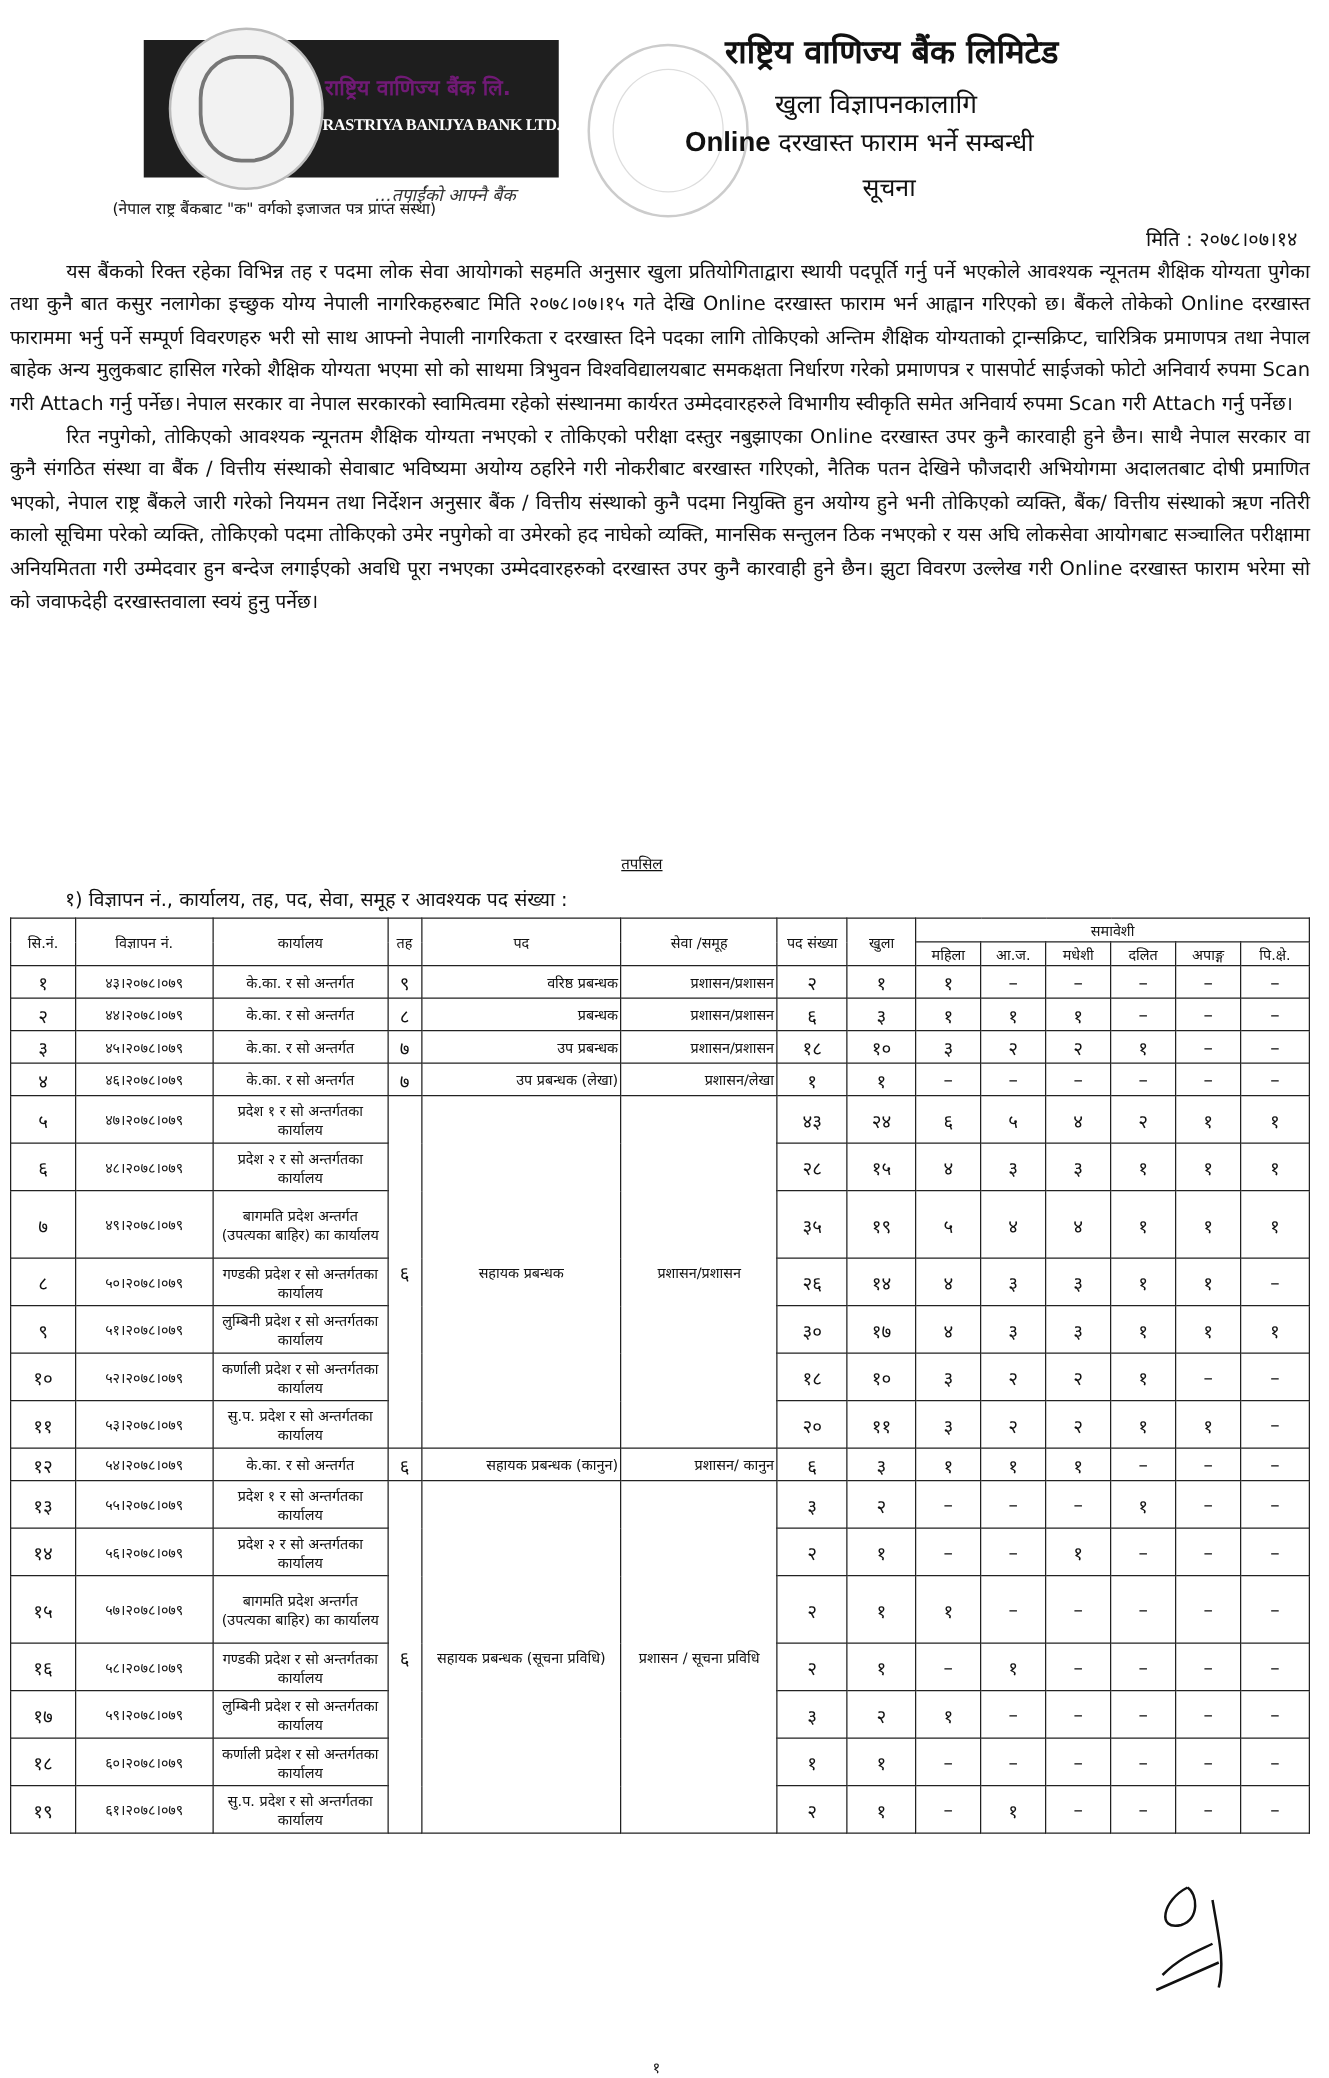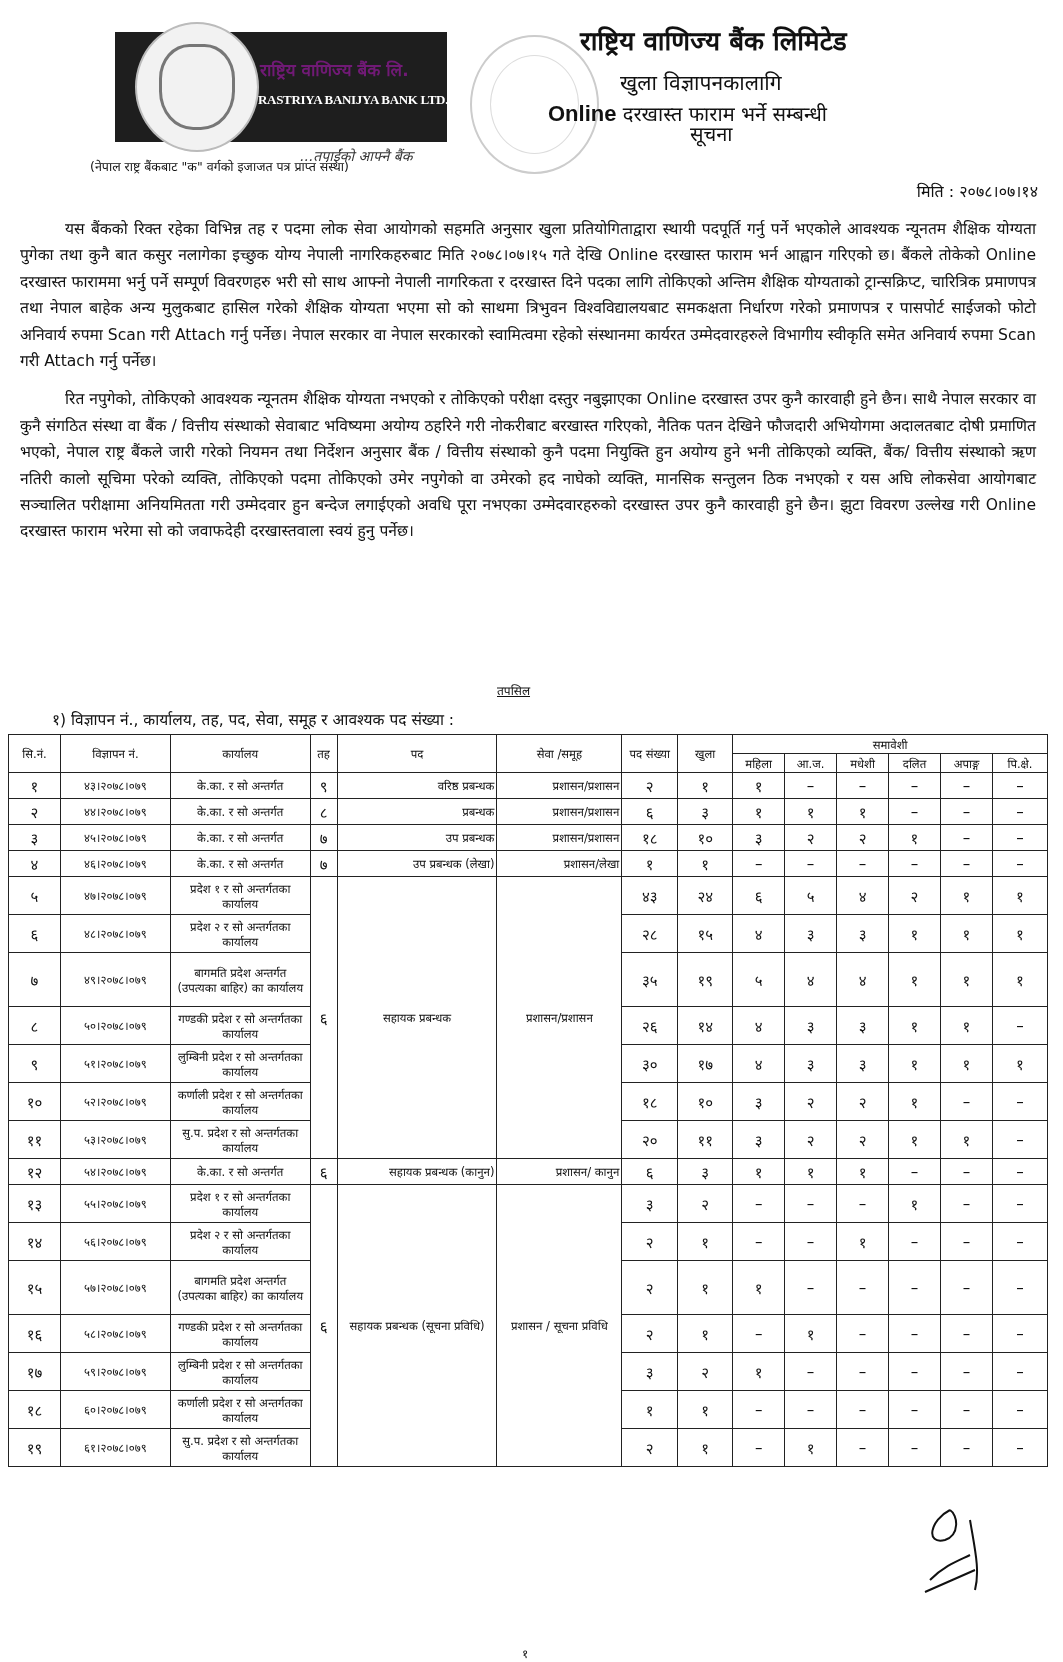--- a/index.html
+++ b/index.html
@@ -12,24 +12,24 @@
   .logo-np { position:absolute; left:260px; top:58px; color:#701a75; font-size:17px; font-weight:bold; }
   .logo-en { position:absolute; left:258px; top:92px; color:#fff; font-size:13px; font-weight:bold; font-family:"Liberation Serif", serif; letter-spacing:-0.3px; }
   .tagline { position:absolute; left:300px; top:146px; font-size:14px; color:#333; font-style:italic; }
   .licence { position:absolute; left:90px; top:158px; font-size:12.5px; }
   .seal { position:absolute; left:470px; top:35px; width:125px; height:135px; border-radius:50%; border:2px solid #ccc; }
   .seal .ring { position:absolute; left:18px; top:18px; right:18px; bottom:18px; border-radius:50%; border:1px solid #ddd; }
   .h-title { position:absolute; left:580px; top:22px; font-size:26px; font-weight:bold; }
   .h-sub1 { position:absolute; left:620px; top:68px; font-size:21px; }
   .h-sub2 { position:absolute; left:548px; top:100px; font-size:20px; }
   .h-sub2 b { font-family:"Liberation Sans", sans-serif; font-size:22px; }
-  .h-sub3 { position:absolute; left:690px; top:120px; font-size:20px;text-align:right; }
+  .h-sub3 { position:absolute; left:690px; top:136px; font-size:20px;text-align:right; }
   .date { position:absolute; right:25px; top:180px; font-size:16px; }
   .body-text { position:absolute; left:8px; top:204px; width:1040px; font-size:15.6px; line-height:26.4px; text-align:justify; }
-  .body-text p { margin:12px; text-indent:45px; }
+  .body-text p { margin:0; text-indent:45px; }
   .tapasil { position:absolute; left:497px; top:682px; font-size:12px; text-decoration:underline; }
   .sec1 { position:absolute; left:52px; top:708px; font-size:15.5px; }
   table.posts { position:absolute; left:8px; top:734px; width:1040px; border-collapse:collapse; font-size:11.5px; }
   table.posts th, table.posts td { border:1.5px solid #222; text-align:center; padding:0 2px; font-weight:normal; }
   table.posts th { height:18px; }
   table.posts td.num { font-size:15px; }
   table.posts td.left { text-align:right; padding-left:6px; }
   .sig { position:absolute; left:910px; top:1500px; width:80px; height:100px; }
   .pageno { position:absolute; left:522px; top:1645px; font-size:12px; }
 </style>

